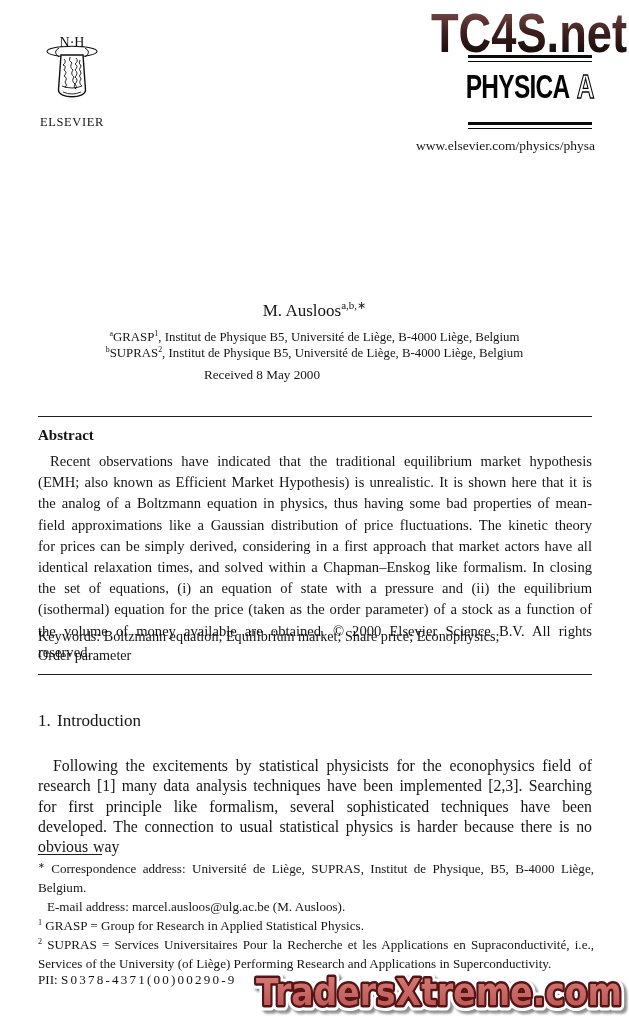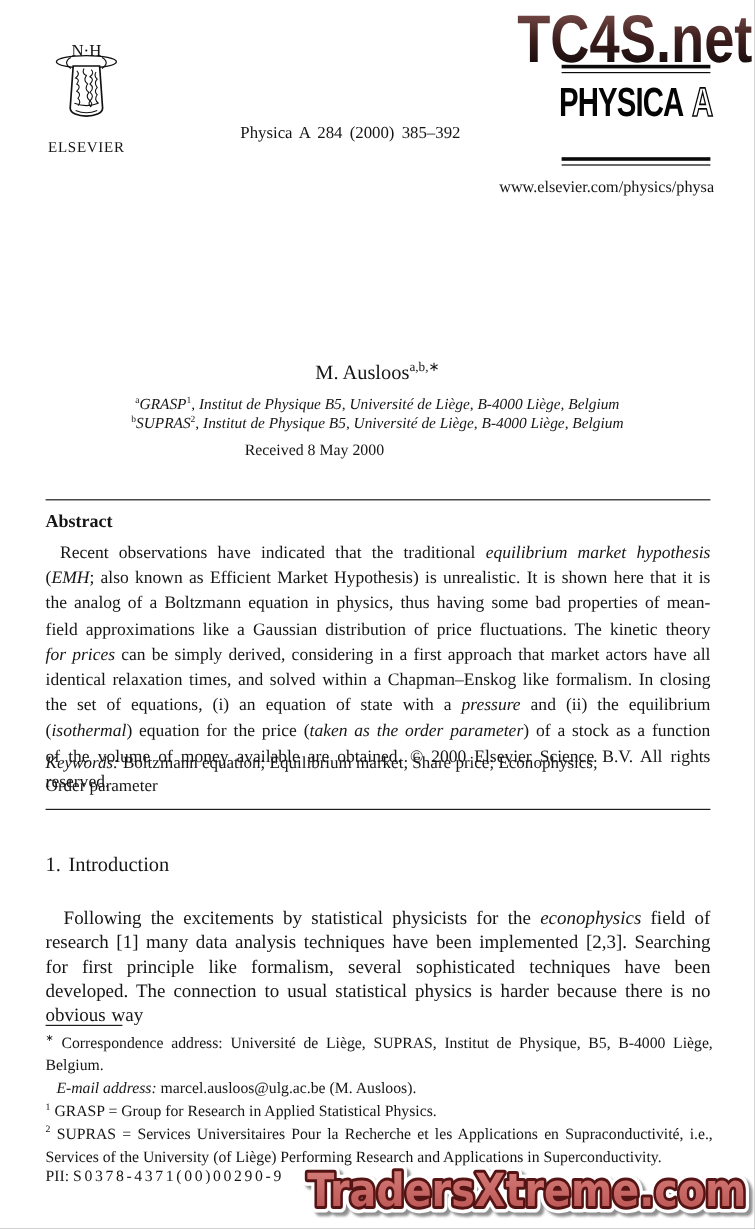--- a/index.html
+++ b/index.html
@@ -2,32 +2,32 @@
 <html><head>
 <meta charset="utf-8">
 <style>
   html,body{margin:0;padding:0;background:#888;}
   .page{
     position:relative; width:629px; height:1024px; margin:0 auto;
     background:#ffffff; overflow:hidden;
     font-family:"Liberation Serif", serif; color:#151515;
   }
   .abs{position:absolute;}
-  .it{font-style:italic;}
+  .it{}
   sup{font-size:0.62em; vertical-align:super; line-height:0;}
 
   
   .elsevier{left:34px; top:34px; width:76px; text-align:center;}
   .publisher{font-size:12.5px; letter-spacing:0.6px; margin-top:1px;}
   .journal-line{left:118px; top:104px; width:348px; text-align:center;
     font-size:14px; word-spacing:2.5px;}
   .physica-block{right:37px; top:48px; width:176px; text-align:right;}
   .dbl-rule{display:inline-block; width:124px; height:2.6px;
     border-top:3.2px solid #0a0a0a; border-bottom:1.6px solid #0a0a0a;}
-  .brandrow{margin:3px 0 22px; white-space:nowrap;}
+  .brandrow{margin:3px 0 12px; white-space:nowrap;}
   .brandscale{display:inline-block; transform:scaleX(0.72); transform-origin:100% 50%;
     font-family:"Liberation Sans", sans-serif; font-weight:700; font-size:34px;
     letter-spacing:-1px; color:#050505; line-height:1;}
   .brand-a{color:#ffffff; -webkit-text-stroke:1.4px #050505; margin-left:10px;}
   .website{font-size:13.5px; margin-top:5px;}
 
   
   .wm{pointer-events:none;}
   .wm-top{right:0px; top:3px; z-index:6;}
   .wm-mid{left:136px; top:476px; z-index:6;}
@@ -96,21 +96,20 @@
       <path d="M28,25 q3,3 -1,6 q4,1 1,5 q4,2 0,6 q4,2 1,6 q3,3 0,6" fill="none" stroke="#111" stroke-width="0.9"></path>
       <path d="M34,23 q-2,4 2,6 q-3,4 1,7 q-3,4 1,7 q-3,4 1,7 q-2,3 1,5" fill="none" stroke="#111" stroke-width="0.9"></path>
       <path d="M40,24 q3,3 -1,6 q4,2 0,6 q4,3 0,7 q4,3 0,7 q3,3 0,5" fill="none" stroke="#111" stroke-width="0.9"></path>
       <path d="M44,26 q-2,3 1,6 q-3,3 0,7 q-3,3 0,6 q-3,4 1,7" fill="none" stroke="#111" stroke-width="0.9"></path>
       <path d="M26,52 q10,4 20,0" fill="none" stroke="#111" stroke-width="0.9"></path>
       <path d="M27,58 q9,4 18,0" fill="none" stroke="#111" stroke-width="0.9"></path>
     </svg>
     <div class="publisher">ELSEVIER</div>
   </div>
 
-  <div class="abs journal-line">Physica A 284 (2000) 385–392</div>
 
   <div class="abs physica-block">
     <div class="dbl-rule"></div>
     <div class="brandrow">
       <span class="brandscale">
         <span>PHYSICA</span><span class="brand-a">A</span>
       </span>
     </div>
     <div class="dbl-rule"></div>
     <div class="website">www.elsevier.com/physics/physa</div>

